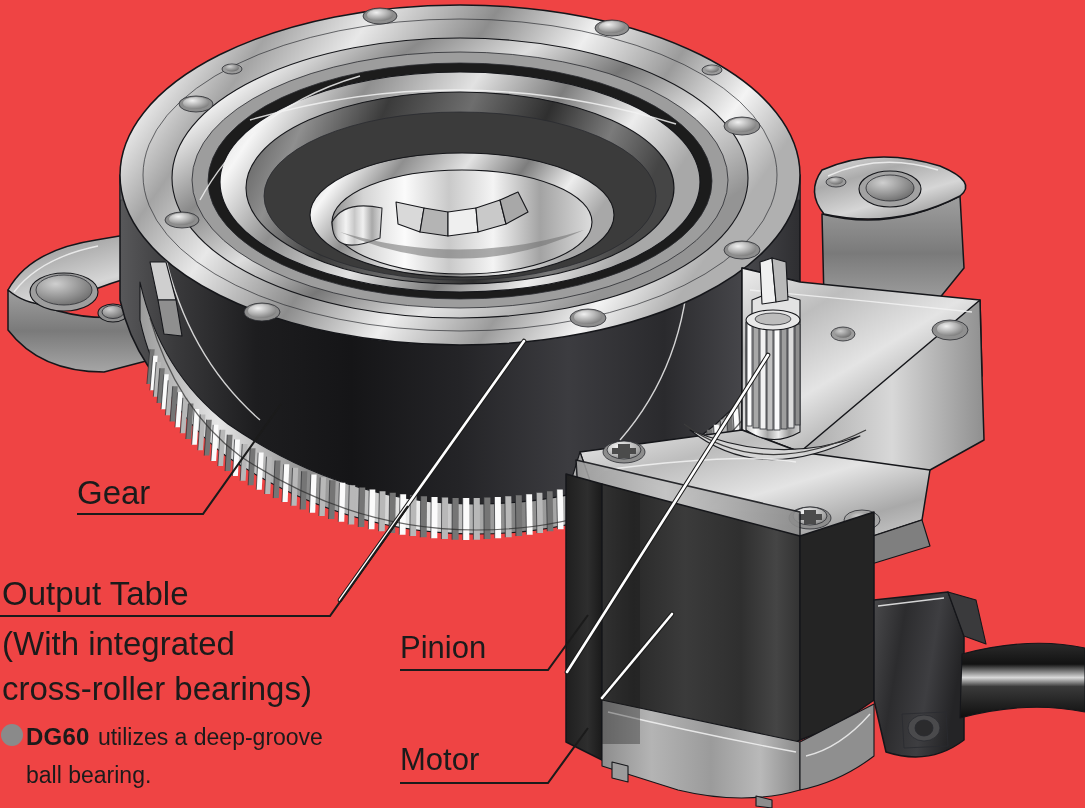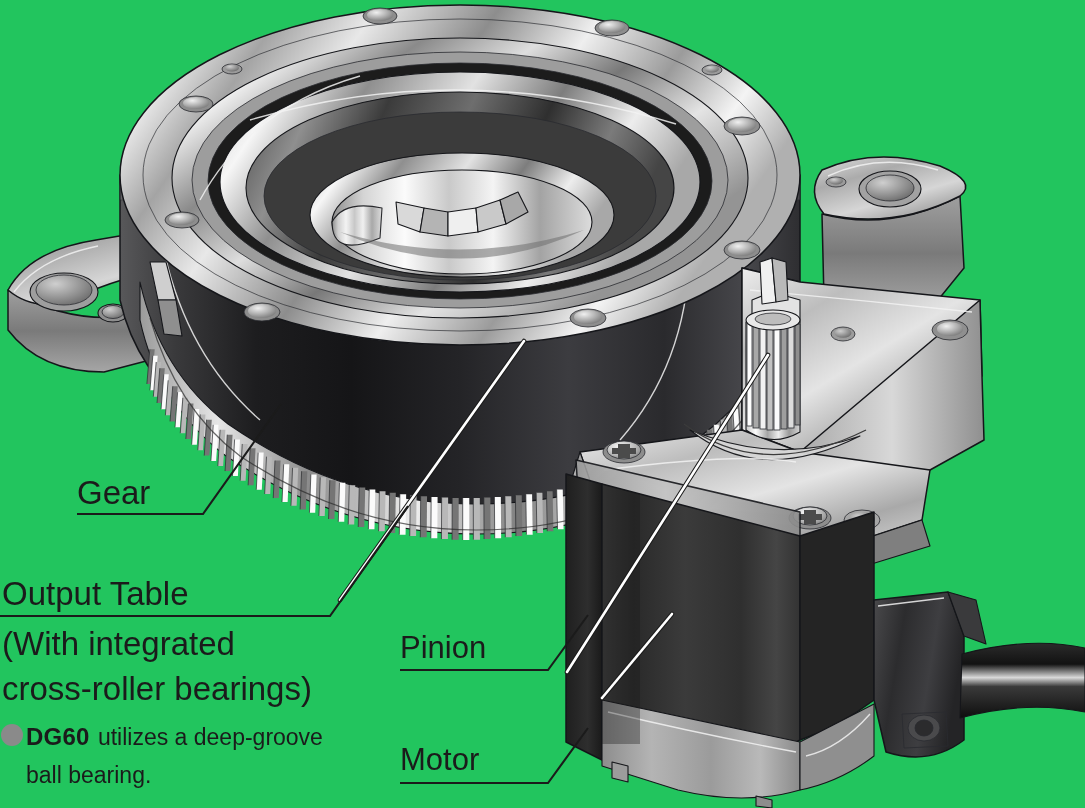--- a/index.html
+++ b/index.html
@@ -11,21 +11,21 @@
   body {
     width: 1085px;
     height: 808px;
     overflow: hidden;
     font-family: "Liberation Sans", sans-serif;
   }
   #stage {
     position: relative;
     width: 1085px;
     height: 808px;
-    background: #22c55e;
+    background: #ef4444;
   }
   #illustration {
     position: absolute;
     left: 0;
     top: 0;
     width: 1085px;
     height: 808px;
     display: block;
   }
   .callout-text {

